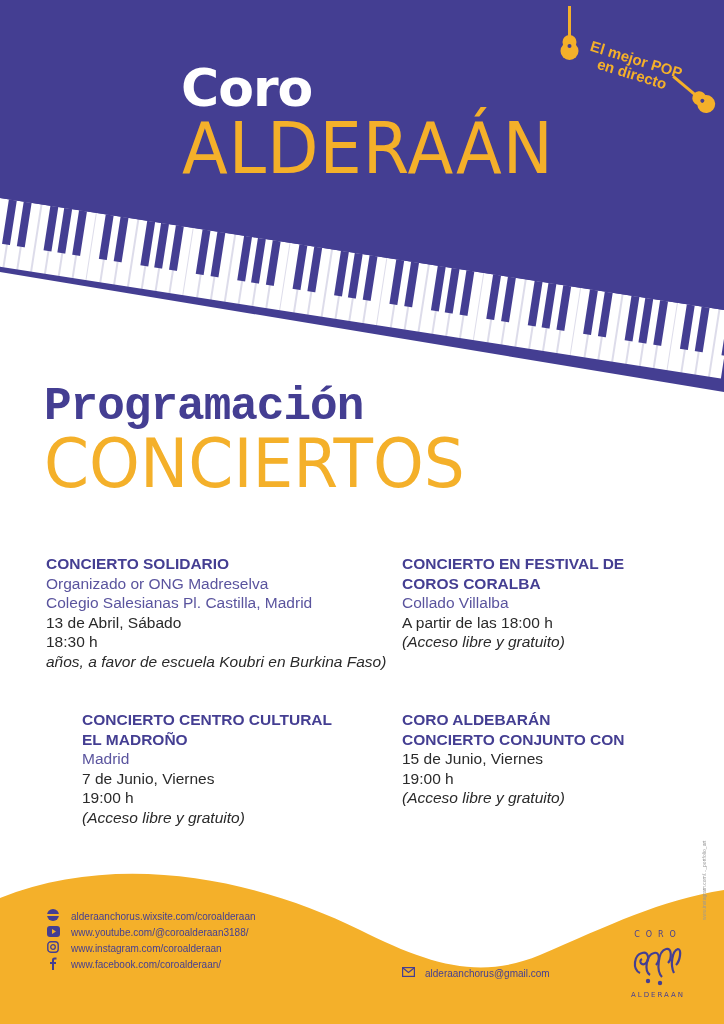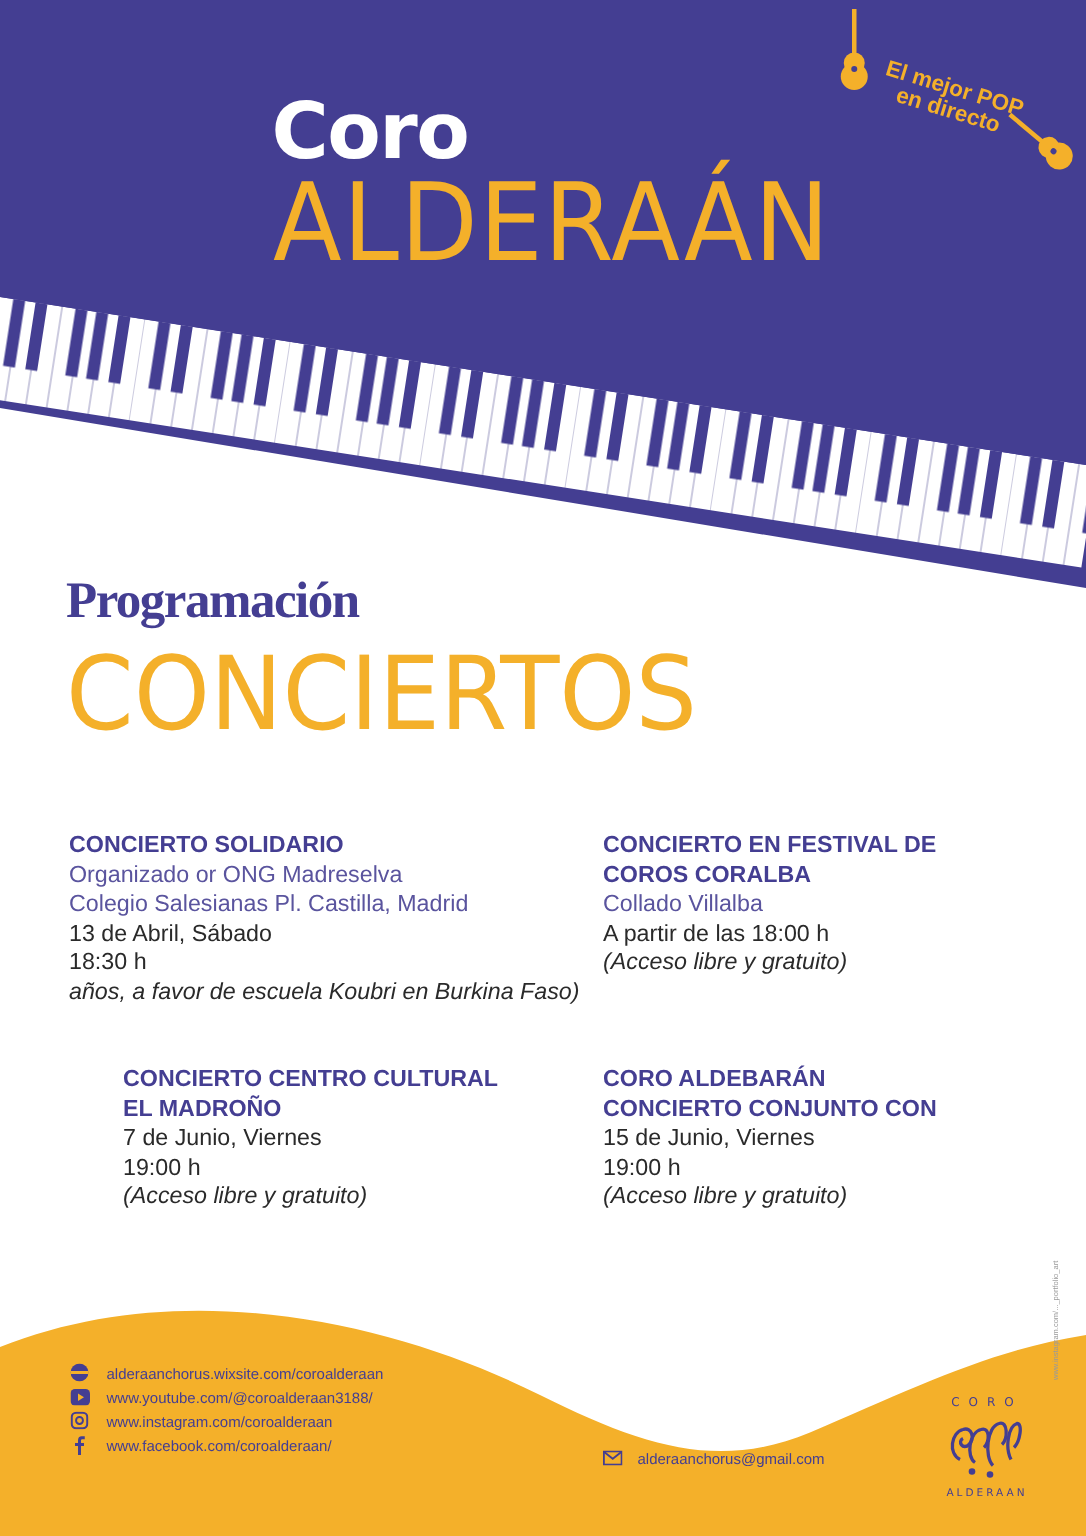--- a/index.html
+++ b/index.html
@@ -1,21 +1,21 @@
 <!DOCTYPE html>
 <html><head>
 <meta charset="utf-8">
 <style>
   html,body{margin:0;padding:0;}
   body{width:724px;height:1024px;position:relative;overflow:hidden;background:#ffffff;font-family:"Liberation Sans",sans-serif;}
   .hero-bg{position:absolute;left:0;top:0;width:724px;height:400px;}
   .coro{position:absolute;left:181px;top:62px;font-family:"DejaVu Sans",sans-serif;font-weight:bold;font-size:52px;color:#ffffff;letter-spacing:-1px;line-height:1;}
   .alderaan{position:absolute;left:182px;top:112px;font-family:"DejaVu Sans",sans-serif;font-size:72px;color:#F4B02A;letter-spacing:1px;line-height:1;transform:scaleX(0.93);transform-origin:left top;}
   .slogan{position:absolute;left:586px;top:36px;width:110px;transform:rotate(17deg);transform-origin:left top;color:#F4B02A;font-weight:bold;font-size:15px;line-height:15px;text-align:center;}
-  .prog{position:absolute;left:44px;top:384px;font-family:Liberation Serif, serif;font-weight:bold;font-size:34px;color:#443E92;letter-spacing:-1px;line-height:1;}
+  .prog{position:absolute;left:44px;top:384px;font-family:Liberation Mono, monospace;font-weight:bold;font-size:46px;color:#443E92;letter-spacing:-1px;line-height:1;}
   .conc{position:absolute;left:44px;top:430px;font-family:"DejaVu Sans",sans-serif;font-size:68px;color:#F4B02A;line-height:1;transform:scaleX(0.95);transform-origin:left top;}
   .event{position:absolute;font-size:15.5px;line-height:19.6px;color:#2a2a2a;}
   .event .t{color:#443E92;font-weight:bold;}
   .event .p{color:#5a549e;}
   .event .i{font-style:italic;}
   .footer-svg{position:absolute;left:0;top:860px;width:724px;height:164px;}
   .links{position:absolute;left:46px;top:906px;}
   .link{display:flex;align-items:flex-end;height:16px;font-size:10px;color:#443E92;}
   .link .ic{width:14px;height:14px;margin-right:11px;display:flex;align-items:center;justify-content:center;}
   .email{position:absolute;left:402px;top:967px;display:flex;align-items:center;font-size:10px;color:#443E92;}
@@ -96,20 +96,21 @@
   <div class="t">CONCIERTO EN FESTIVAL DE</div>
   <div class="t">COROS CORALBA</div>
   <div class="p">Collado Villalba</div>
   <div>A partir de las 18:00 h</div>
   <div class="i">(Acceso libre y gratuito)</div>
 </div>
 
 <div class="event" style="left:46px;top:710px;margin-left:36px;">
   <div class="t">CONCIERTO CENTRO CULTURAL</div>
   <div class="t">EL MADROÑO</div>
+  <div class="p">Madrid</div>
   <div>7 de Junio, Viernes</div>
   <div>19:00 h</div>
   <div class="i">(Acceso libre y gratuito)</div>
 </div>
 
 <div class="event" style="left:402px;top:710px;">
   <div class="t">CORO ALDEBARÁN</div>
   <div class="t">CONCIERTO CONJUNTO CON</div>
   <div>15 de Junio, Viernes</div>
   <div>19:00 h</div>

